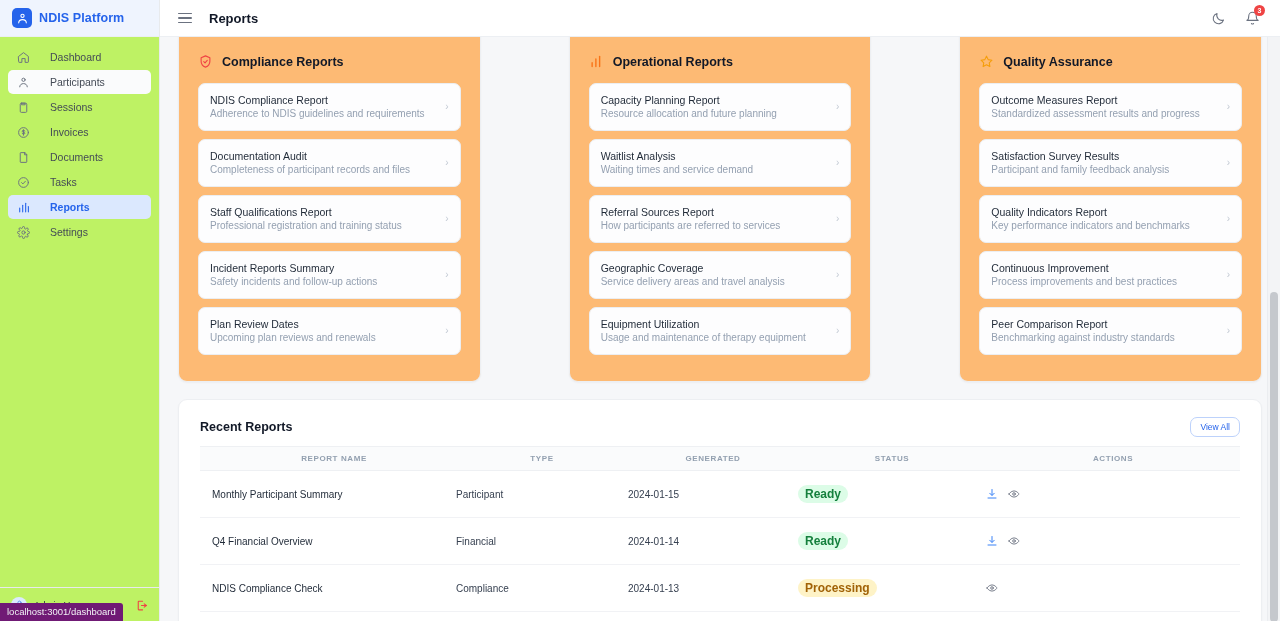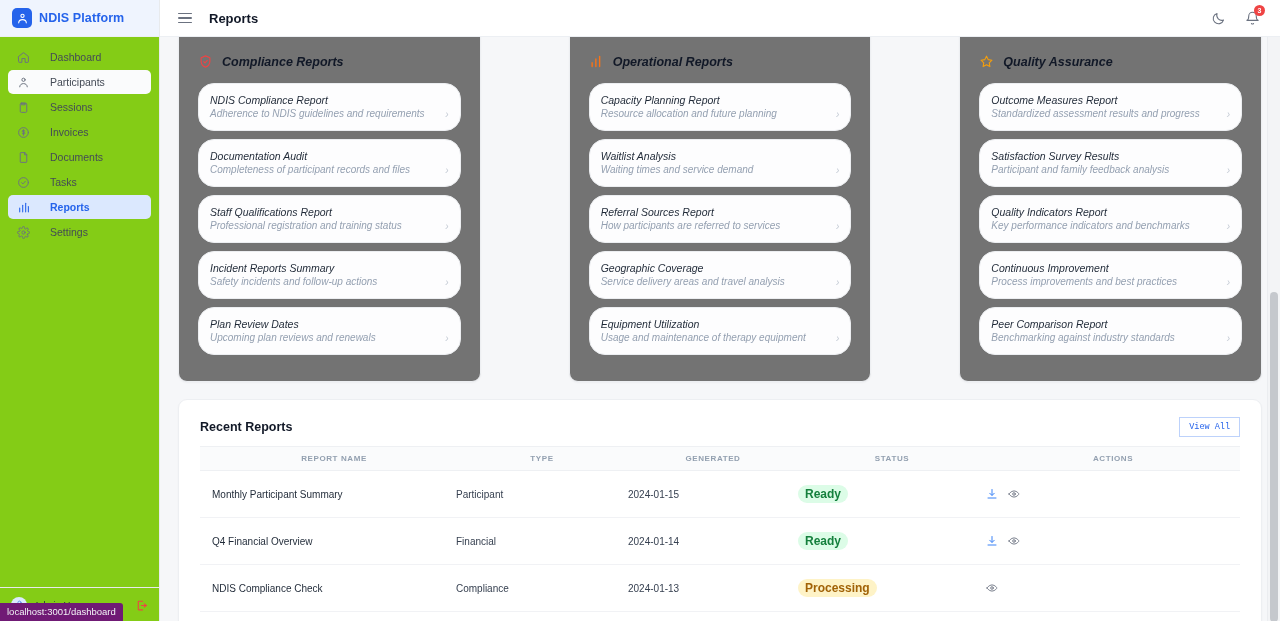--- a/index.html
+++ b/index.html
@@ -8,21 +8,21 @@
     overflow: hidden;
     font-family: "Liberation Sans", sans-serif;
     background: #f6f7f9;
     color: #111827;
   }
   .app { display: flex; width: 1280px; height: 621px; position: relative; }
 
   
   .sidebar {
     width: 160px; height: 621px;
-    background: #84cc16;
+    background: #bef264;
     border-right: 1px solid #e8eaed;
     display: flex; flex-direction: column;
     flex: 0 0 160px;
     position: relative;
   }
   .brand {
     height: 37px;
     background: #eff4fe;
     display: flex; align-items: center; gap: 7px;
     padding: 0 12px;
@@ -101,38 +101,37 @@
     position: relative;
   }
 
   
   .cards-row {
     display: flex; gap: 88px;
     margin-top: -18px;
   }
   .cat-card {
     flex: 1 1 0;
-    background: #737373;
+    background: #fdba74;
     border: 1px solid #edeff2;
     border-radius: 9px;
     padding: 18px 19px 26px 19px;
     box-shadow: 0 1px 2px rgba(16,24,40,.04);
-    font-style: italic;
   }
   .cat-head { display: flex; align-items: center; gap: 9px; margin-bottom: 14px; padding-top: 16px; }
   .cat-title { font-size: 12.5px; font-weight: bold; color: #111827; }
   .cat-icon { width: 15px; height: 15px; flex: 0 0 15px; display:flex; align-items:center; justify-content:center; }
 
   .report-item {
     border: 1px solid #eceef1;
-    border-radius: 16px;
+    border-radius: 7px;
     background: #fdfdfe;
     padding: 9px 11px 10px 11px;
     margin-bottom: 8px;
-    display: flex; align-items: flex-end;
+    display: flex; align-items: center;
     cursor: pointer;
   }
   .report-item:last-child { margin-bottom: 0; }
   .ri-text { flex: 1; min-width: 0; }
   .ri-title { font-size: 10.5px; color: #1f2937; line-height: 14px; margin-bottom: 1px; }
   .ri-desc { font-size: 10px; color: #94a0b1; line-height: 12px; }
   .ri-chev { color: #c3cad4; font-size: 10px; flex: 0 0 auto; margin-left: 6px; }
 
   
   .recent-panel {
@@ -143,25 +142,25 @@
     padding: 17px 21px 22px 21px;
     box-shadow: 0 1px 2px rgba(16,24,40,.04);
   }
   .recent-head { display: flex; align-items: center; margin-bottom: 9px; }
   .recent-title { font-size: 12.5px; font-weight: bold; color: #111827; }
   .view-all {
     margin-left: auto;
     border: 1px solid #bdd2fb;
     color: #2563eb;
     background: #fff;
-    border-radius: 0;
+    border-radius: 7px;
     font-size: 8.5px;
     padding: 4px 9px;
     cursor: pointer;
-    font-family: Liberation Mono, monospace;
+    font-family: Liberation Sans, sans-serif;
   }
 
   table.reports { width: 100%; border-collapse: collapse; table-layout: fixed; }
   table.reports thead th {
     text-align: center;
     font-size: 8px; font-weight: bold;
     letter-spacing: .6px;
     color: #93a0b0;
     background: #fafbfc;
     padding: 7px 0 7px 0;

